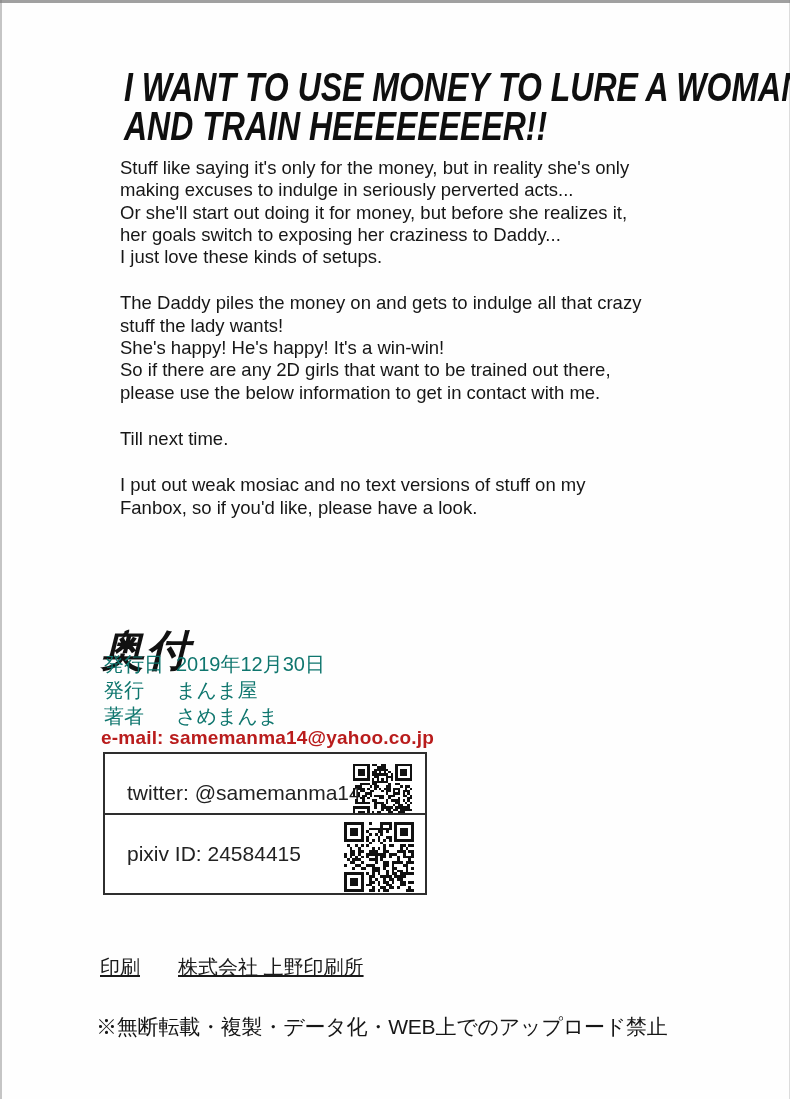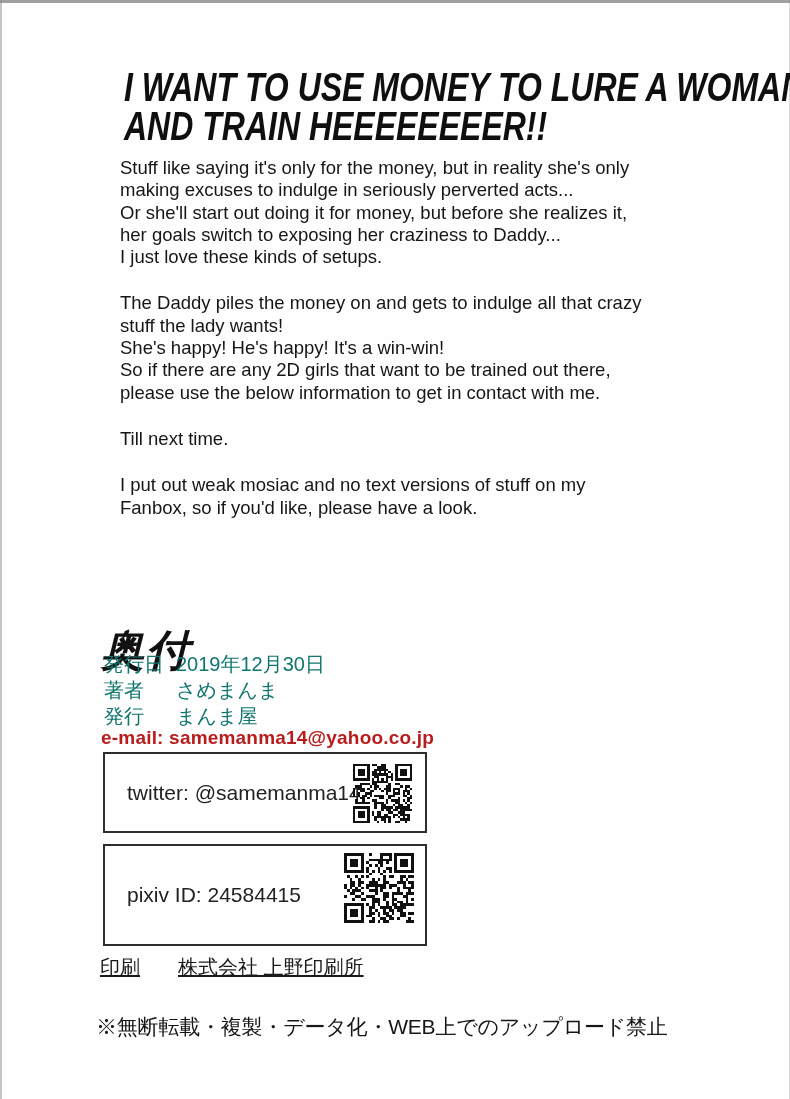--- a/index.html
+++ b/index.html
@@ -52,21 +52,21 @@
   
   .contact-box {
     position:absolute; left:103px; width:324px;
     border:2px solid #2e2e2e; background:#fff;
     box-sizing:border-box;
     display:flex; align-items:center;
     padding-left:22px;
     font-size:21px; color:#222;
   }
   .box-twitter { top:752px; height:81px; }
-  .box-pixiv   { top:844px; height:102px; }
+  .box-pixiv   { top:813px; height:82px; }
   .qr { position:absolute; }
   .box-twitter .qr { right:13px; top:10px; width:59px; height:59px; }
   .box-pixiv   .qr { right:11px; top:7px;  width:70px; height:70px; }
 
   
   .printing {
     position:absolute; left:100px; top:954px;
     display:flex; font-size:20px; font-weight:500; color:#1a1a1a;text-decoration:underline;
   }
   .printing .label { width:78px; flex:0 0 78px; }
@@ -102,26 +102,26 @@
   </section>
 
   <h2 class="colophon-heading">奥付</h2>
 
   <div class="colophon-rows">
     <div class="crow">
       <span class="label">発行日</span>
       <span>2019年12月30日</span>
     </div>
     <div class="crow">
+      <span class="label">発行</span>
+      <span>まんま屋</span>
+    </div>
+    <div class="crow">
       <span class="label">著者</span>
       <span>さめまんま</span>
-    </div>
-    <div class="crow">
-      <span class="label">発行</span>
-      <span>まんま屋</span>
     </div>
   </div>
 
   <div class="email">e-mail: samemanma14@yahoo.co.jp</div>
 
   <div class="contact-box box-twitter">
     <span>twitter: @samemanma14</span>
     <svg class="qr" viewBox="0 0 25 25" shape-rendering="crispEdges" fill="#111">
         <rect x="0" y="0" width="1" height="1"></rect>
         <rect x="1" y="0" width="1" height="1"></rect>

